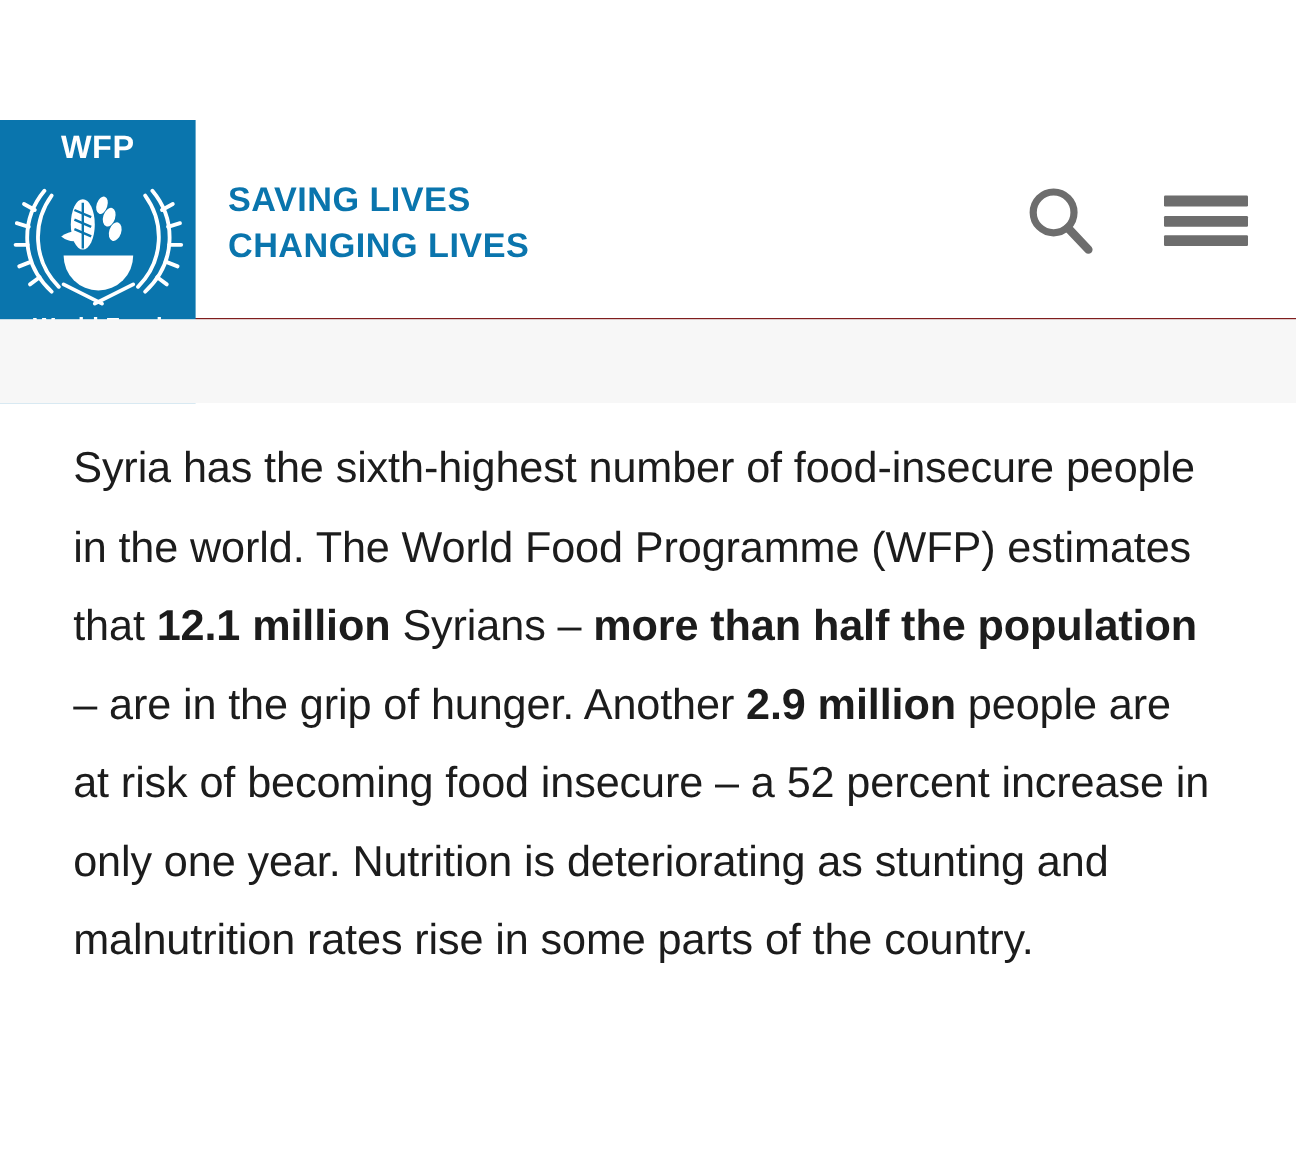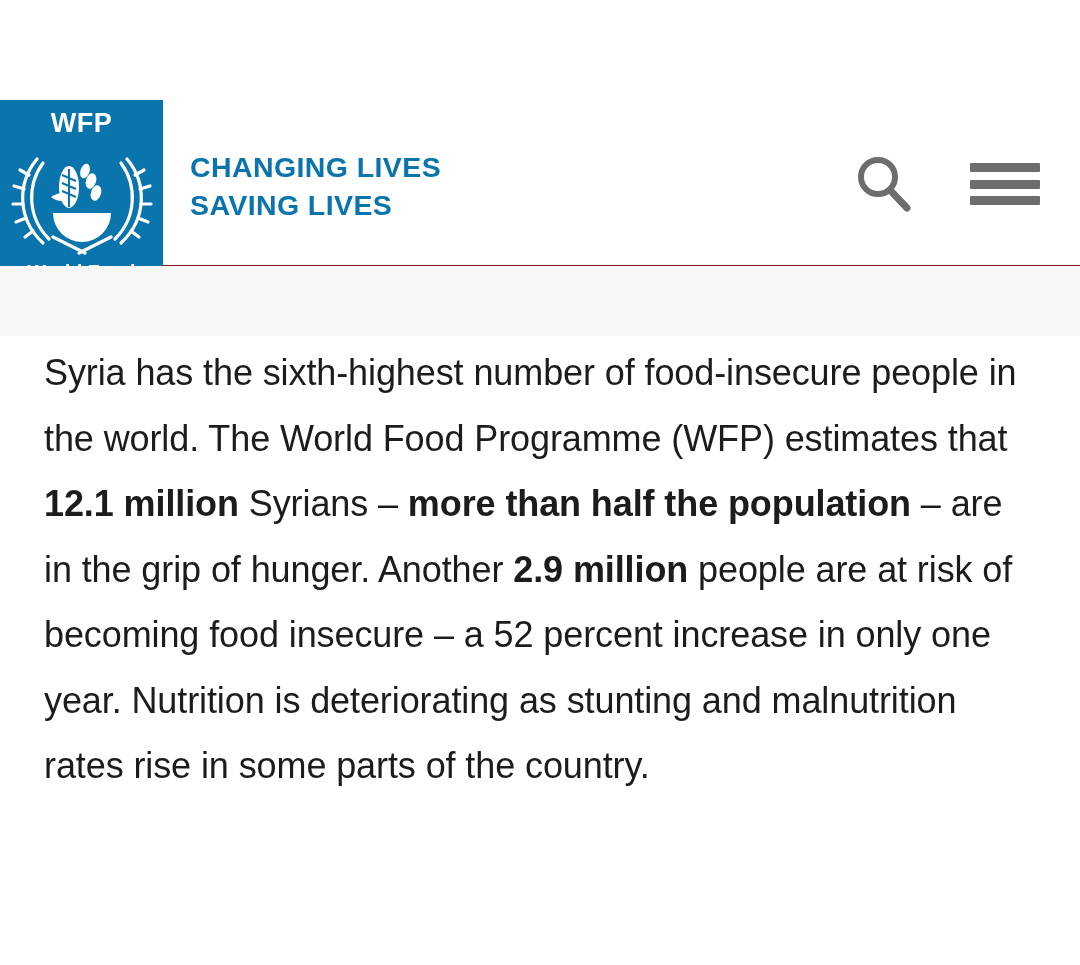--- a/index.html
+++ b/index.html
@@ -128,21 +128,21 @@
   .article {
     position: absolute;
     top: 336px;
     left: 0;
     width: 1080px;
     background: #ffffff;
     box-sizing: border-box;
     padding: 4px 48px 0 44px;
   }
   .article p {
-    margin: 0;
+    margin: 17px;
     font-size: 36px;
     line-height: 1.82;
     color: #1c1c1c;
     font-family: "Liberation Sans", sans-serif;
     letter-spacing: -0.1px;
   }
   .article b { font-weight: bold; }
 </style>
 </head>
 <body>
@@ -199,22 +199,22 @@
         </svg>
       </div>
 
       <div class="logo-name">
         <div>World Food</div>
         <div>Programme</div>
       </div>
     </div>
 
     <div class="tagline">
+      <div>SAVING LIVES</div>
       <div>CHANGING LIVES</div>
-      <div>SAVING LIVES</div>
     </div>
 
     <div class="header-actions">
       <button class="icon-btn">
         <span>
           <svg width="64" height="64" viewBox="0 0 64 64" aria-hidden="true">
             <circle cx="27" cy="25" r="17" fill="none" stroke="#6d6d6d" stroke-width="6"></circle>
             <line x1="39" y1="38" x2="56" y2="56" stroke="#6d6d6d" stroke-width="7" stroke-linecap="round"></line>
           </svg>
         </span>

